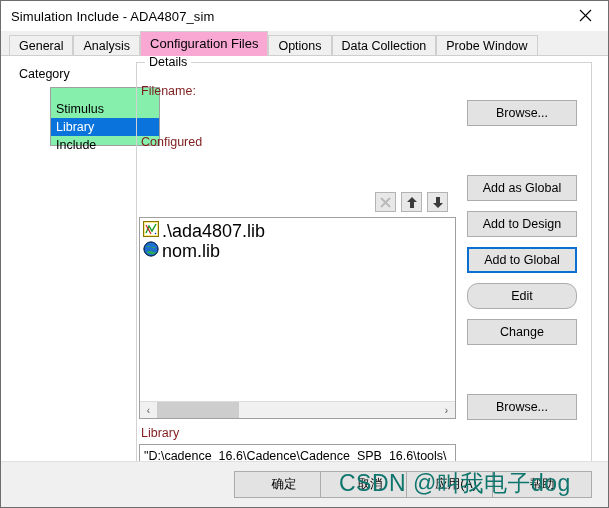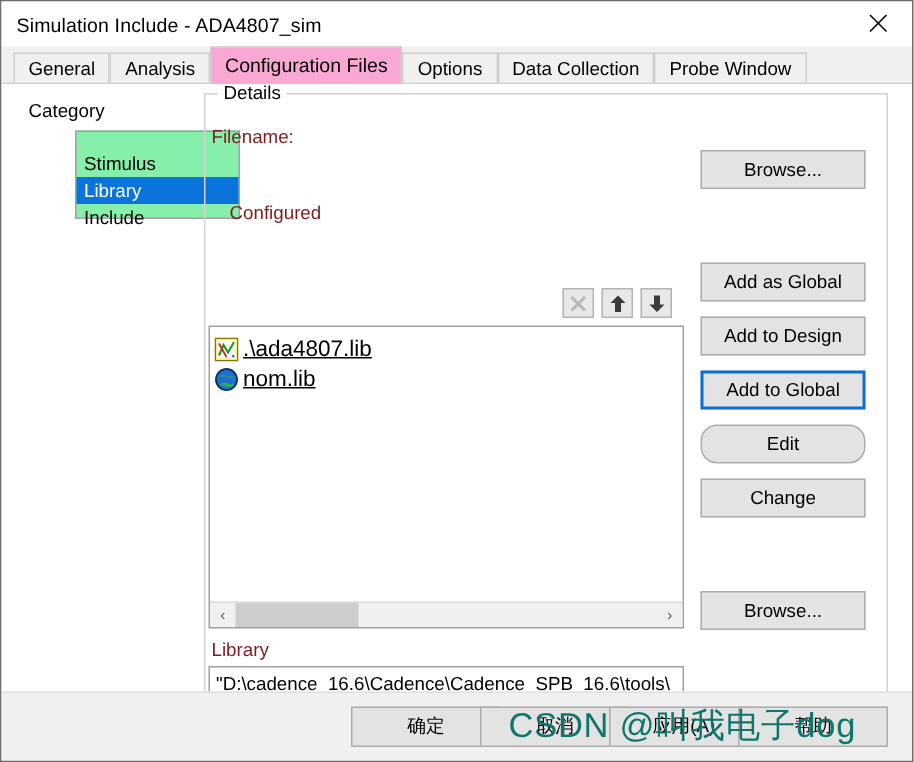--- a/index.html
+++ b/index.html
@@ -193,24 +193,23 @@
     height: 202px;
     background: #ffffff;
     border: 1px solid #a0a0a0;
     box-sizing: border-box;
     overflow: hidden;
   }
   .list-rows { padding: 3px 0 0 3px; }
   .list-item {
     height: 20px;
     display: flex;
-    align-items: flex-end;
-    font-size: 15px;
-    white-space: nowrap;
-    text-decoration: underline;
+    align-items: flex-start;
+    font-size: 18px;
+    white-space: nowrap;
   }
   .list-item .ico {
     width: 16px;
     height: 16px;
     margin-right: 3px;
     flex: 0 0 16px;
     display: block;
   }
   .hscroll {
     position: absolute;
@@ -327,21 +326,21 @@
       <div class="cat-item">Stimulus</div>
       <div class="cat-item selected">Library</div>
       <div class="cat-item">Include</div>
     </div>
 
     <div class="group"></div>
     <div class="group-title" style="left:144px; top:6px;">Details</div>
 
     <div class="lbl" style="left:140px; top:28px;">Filename:</div>
 
-    <div class="lbl" style="left:140px; top:79px;margin-left:12px;">Configured</div>
+    <div class="lbl" style="left:140px; top:79px;">Configured</div>
 
     <div class="iconbtn" style="left:374px; top:136px;">
       <svg width="13" height="13" viewBox="0 0 13 13">
         <line x1="2" y1="2" x2="11" y2="11" stroke="#b9b9b9" stroke-width="2"></line>
         <line x1="11" y1="2" x2="2" y2="11" stroke="#b9b9b9" stroke-width="2"></line>
       </svg>
     </div>
     <div class="iconbtn" style="left:400px; top:136px;">
       <svg width="12" height="13" viewBox="0 0 12 13">
         <polygon points="6,1 11,6 8,6 8,12 4,12 4,6 1,6" fill="#3b3b3b"></polygon>

